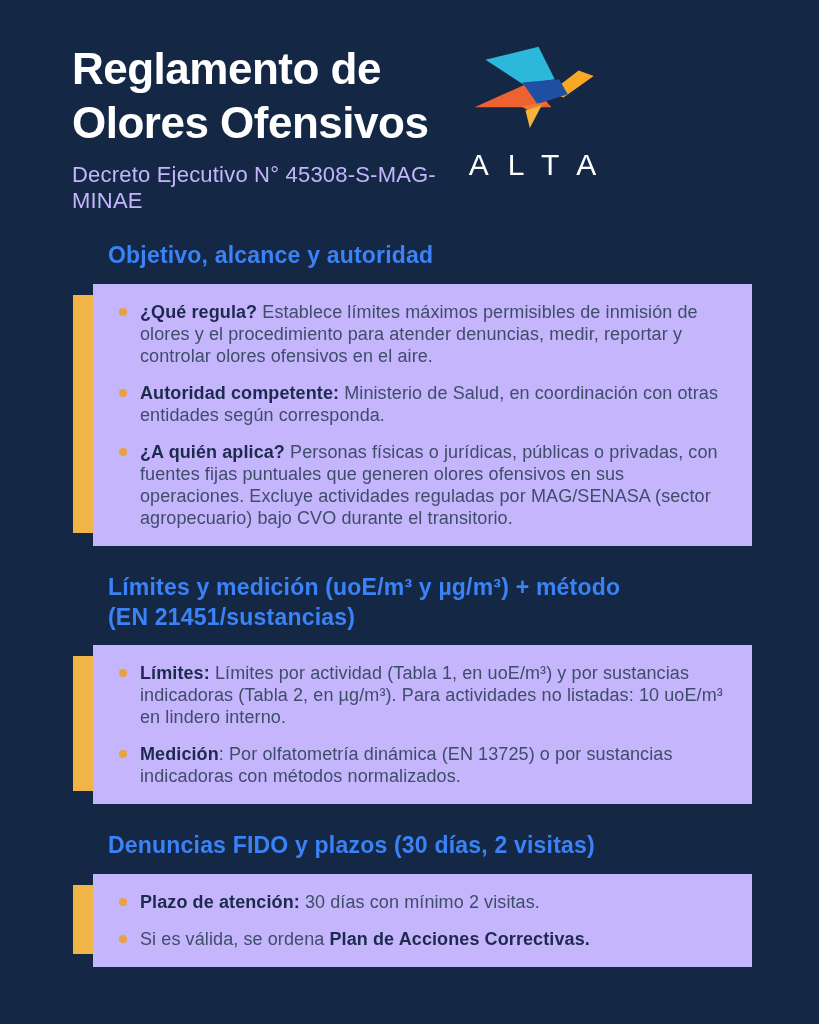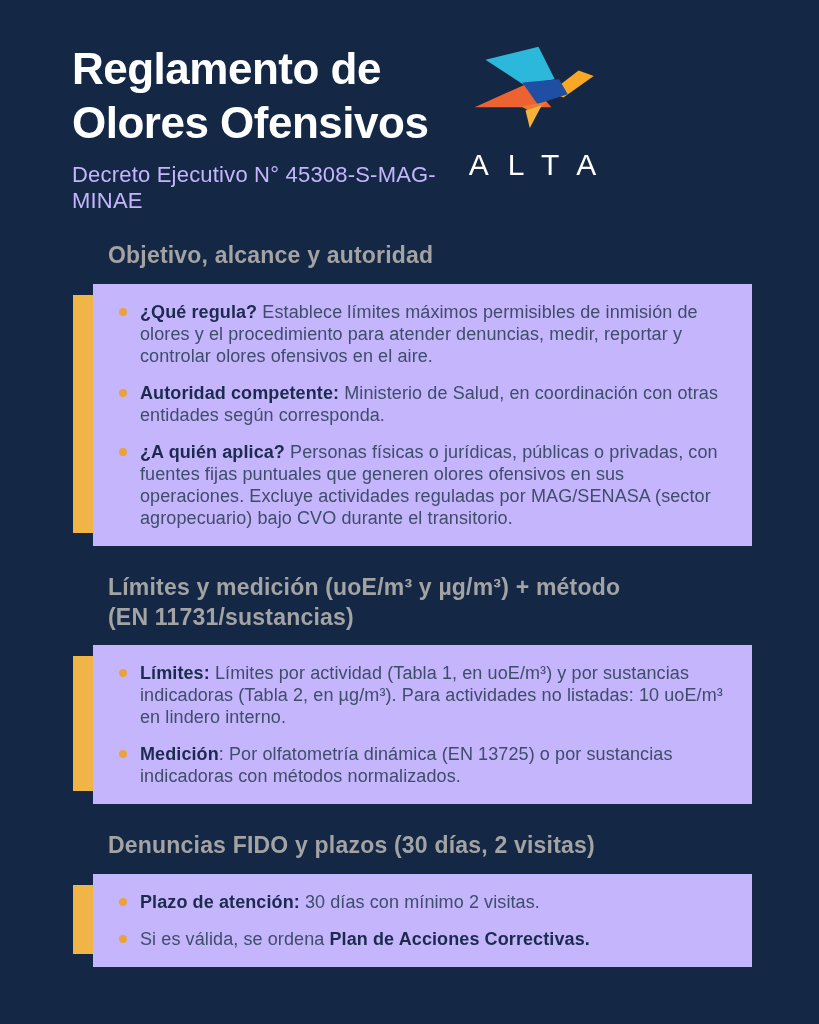--- a/index.html
+++ b/index.html
@@ -50,21 +50,21 @@
     font-weight:400;
     letter-spacing:19px;
     margin-right:-19px;
     margin-top:6px;
   }
   
   .section{margin-top:26px;}
   .section-heading{
     margin:0 0 13px 108px;
     max-width:630px;
-    color:#a3a3a3;
+    color:#3b82f6;
     font-size:23px;
     line-height:1.32;
     font-weight:800;
     letter-spacing:0.2px;
   }
   .section-heading span{display:block;}
   .card{
     position:relative;
     margin-left:93px;
     width:659px;
@@ -142,21 +142,21 @@
           <span class="dot"></span>
           <span class="lbl">¿A quién aplica?</span><span> Personas físicas o jurídicas, públicas o privadas, con fuentes fijas puntuales que generen olores ofensivos en sus operaciones. Excluye actividades reguladas por MAG/SENASA (sector agropecuario) bajo CVO durante el transitorio.</span>
         </li>
       </ul>
     </div>
   </div>
 
   <div class="section">
     <h2 class="section-heading">
       <span>Límites y medición (uoE/m³ y µg/m³) + método</span>
-      <span>(EN 11731/sustancias)</span>
+      <span>(EN 21451/sustancias)</span>
     </h2>
     <div class="card">
       <div class="accent-bar"></div>
       <ul>
         <li>
           <span class="dot"></span>
           <span class="lbl">Límites:</span><span> Límites por actividad (Tabla 1, en uoE/m³) y por sustancias indicadoras (Tabla 2, en µg/m³). Para actividades no listadas: 10 uoE/m³ en lindero interno.</span>
         </li>
         <li>
           <span class="dot"></span>

